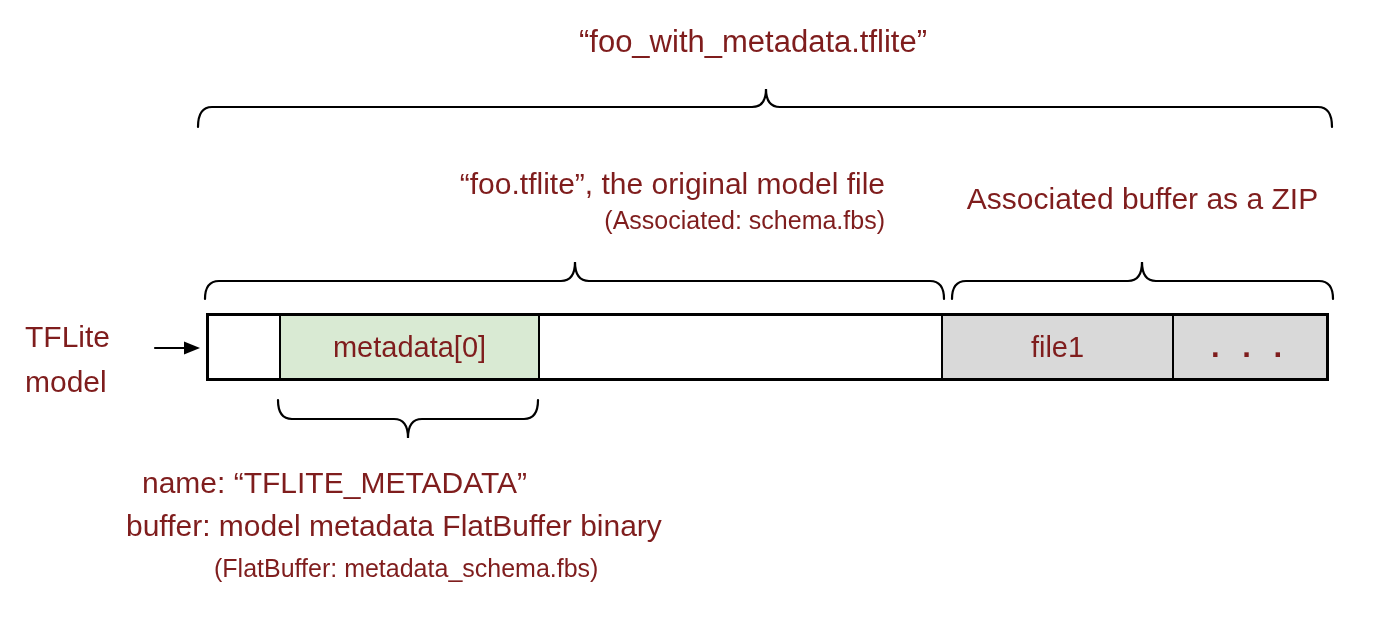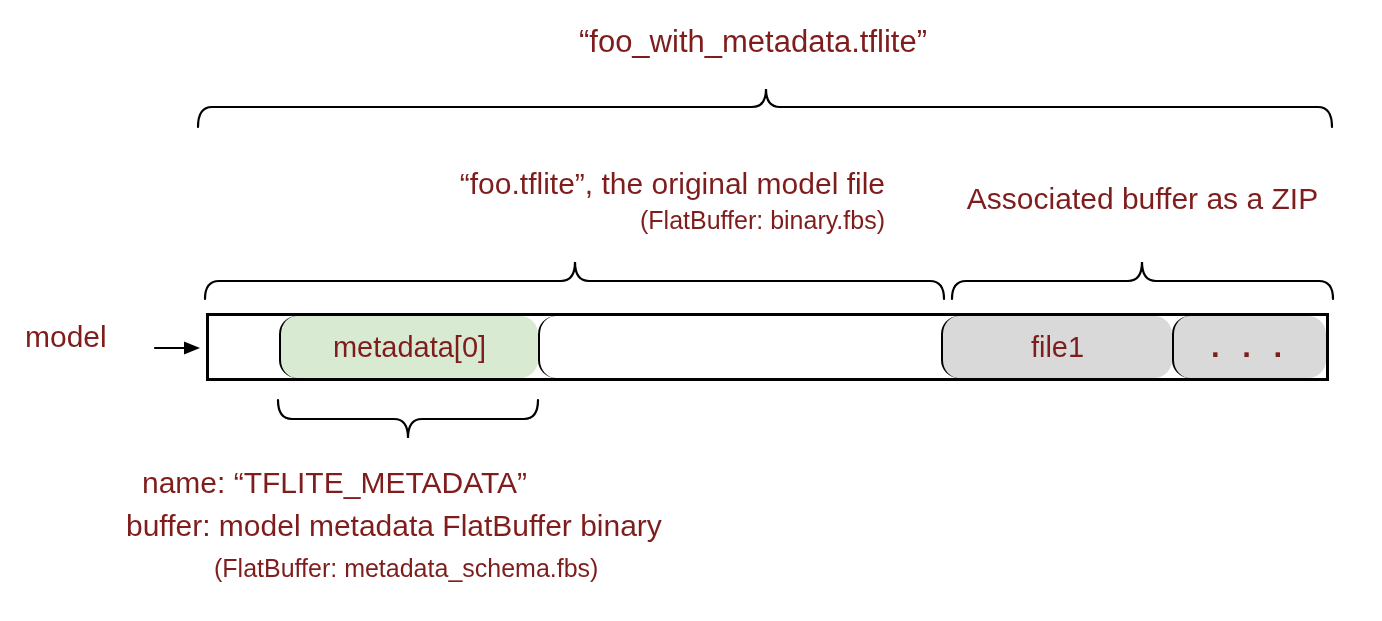--- a/index.html
+++ b/index.html
@@ -55,21 +55,20 @@
     display: flex;
     background: #ffffff;
   }
   .seg {
     height: 100%;
     box-sizing: border-box;
     display: flex;
     align-items: center;
     justify-content: center;
     font-size: 29px;
-    border-radius: 18px;
   }
   .seg.bordered { border-left: 2px solid #000000; }
   .seg-1 { width: 70px; }
   .seg-2 { width: 259px; }
   .seg-3 { width: 403px; }
   .seg-4 { width: 231px; }
   .seg-5 { flex: 1; font-weight: bold; letter-spacing: 7px; font-size: 31px; }
   .note-l1 { left: 142px; top: 466px; font-size: 30px; white-space: nowrap; }
   .note-l2 { left: 126px; top: 509px; font-size: 30px; white-space: nowrap; }
   .note-l3 { left: 214px; top: 554px; font-size: 25px; white-space: nowrap; }
@@ -90,26 +89,27 @@
     <path d="M278,400 Q278,419 292,419 L394,419 Q408,419 408,438 Q408,419 422,419 L524,419 Q538,419 538,400"></path>
 
     <line x1="155" y1="348" x2="186" y2="348" stroke-width="2.5"></line>
     <path class="arrow-head" d="M200,348 L184,341.5 L184,354.5 Z"></path>
   </svg>
 
   <div class="abs title">“foo_with_metadata.tflite”</div>
 
   <div class="abs model-label">
     <div class="l1">“foo.tflite”, the original model file</div>
-    <div class="l2">(FlatBuffer: binary.fbs)</div>
+    <div class="l2">(Associated: schema.fbs)</div>
   </div>
 
   <div class="abs zip-label">Associated buffer as a ZIP</div>
 
   <div class="abs tflite-label">
+    <div>TFLite</div>
     <div>model</div>
   </div>
 
   <div class="abs bar">
     <div class="seg seg-1"></div>
     <div class="seg seg-2 bordered" style="background-color: rgb(217, 234, 211);">metadata[0]</div>
     <div class="seg seg-3 bordered"></div>
     <div class="seg seg-4 bordered" style="background-color: rgb(217, 217, 217);">file1</div>
     <div class="seg seg-5 bordered" style="background-color: rgb(217, 217, 217);">. . .</div>
   </div>

